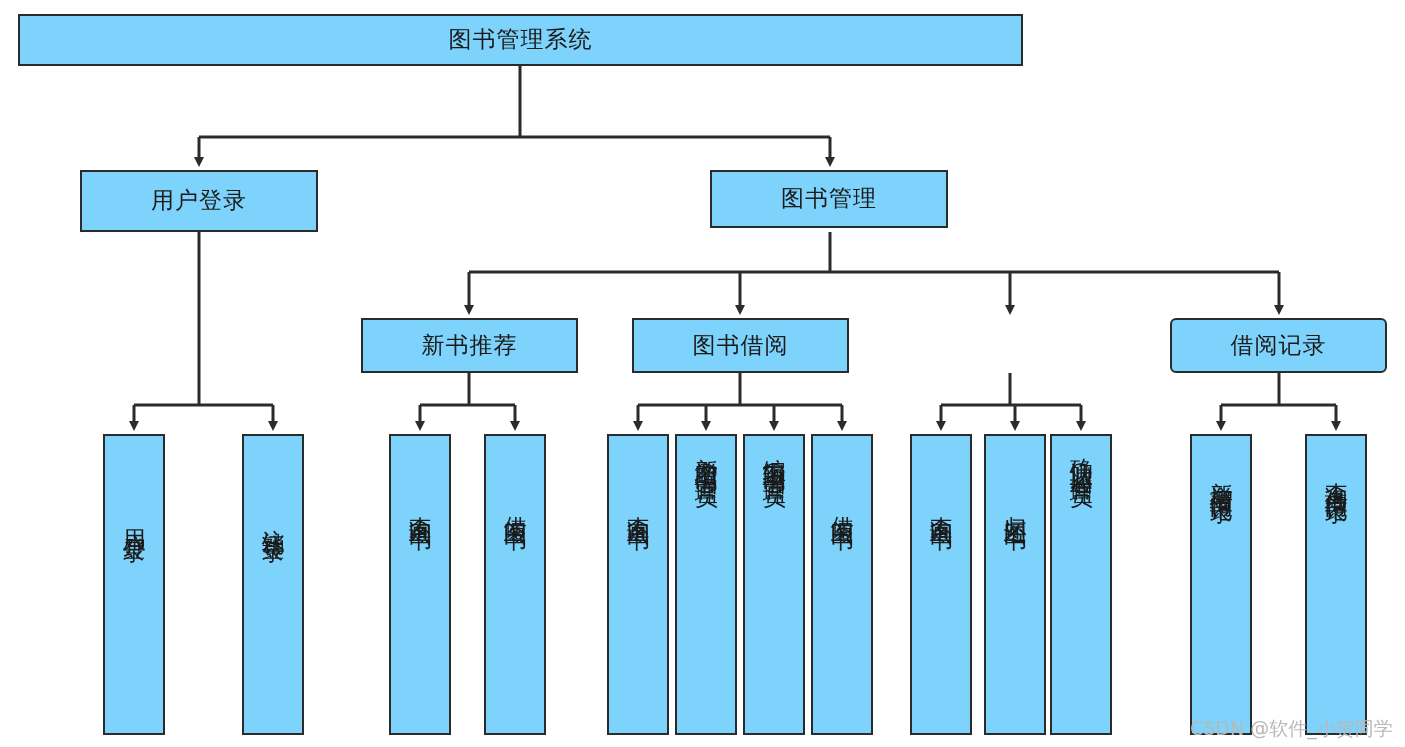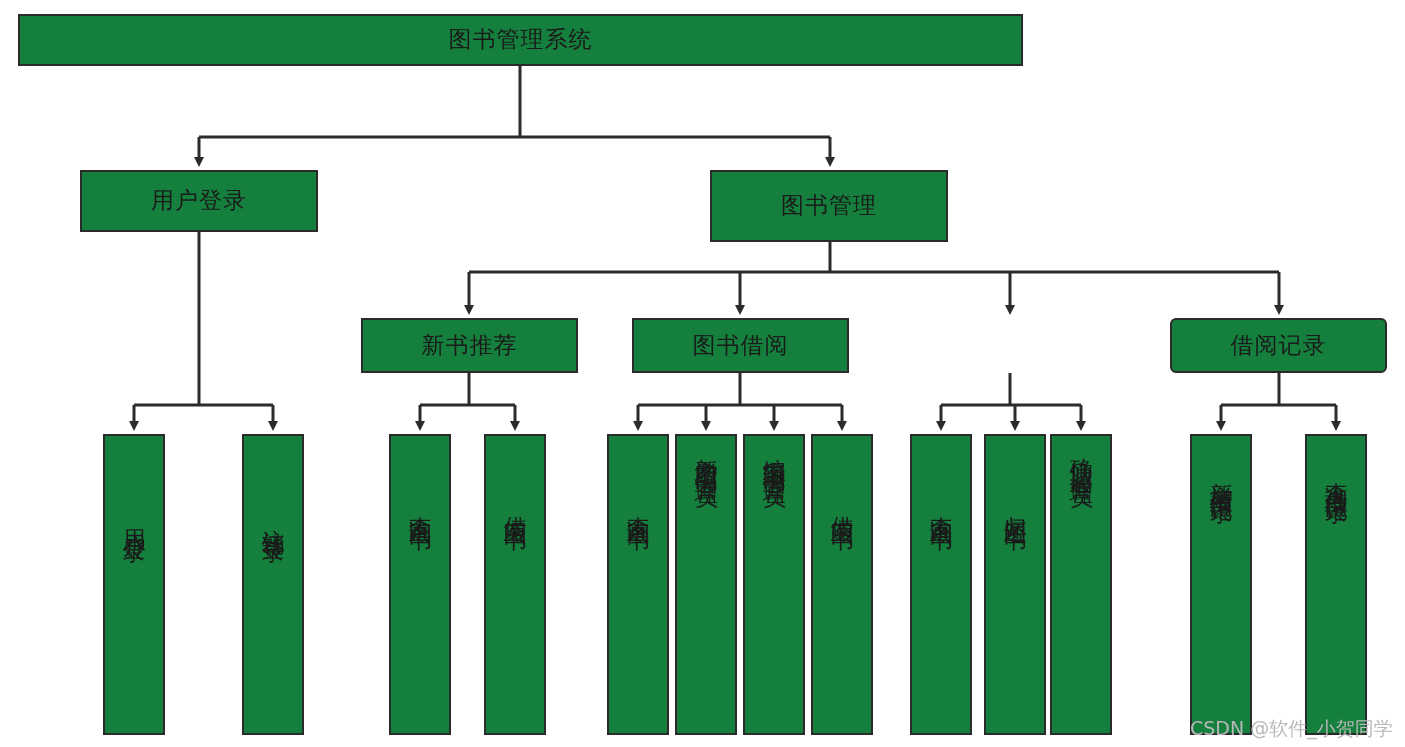--- a/index.html
+++ b/index.html
@@ -22,21 +22,21 @@
     position: absolute;
     left: 0;
     top: 0;
     width: 1405px;
     height: 747px;
     pointer-events: none;
   }
   .node {
     position: absolute;
     box-sizing: border-box;
-    background: #15803d;
+    background: #7dd3fc;
     border: 2px solid #2b2b2b;
     display: flex;
     align-items: center;
     justify-content: center;
     color: #1a1a1a;
   }
   .node.horiz {
     font-size: 23px;
     letter-spacing: 1px;
     line-height: 1.2;
@@ -125,21 +125,21 @@
     </g>
   </svg>
 
   <div class="node root horiz" style="left:18px; top:14px; width:1005px; height:52px;">
     <span>图书管理系统</span>
   </div>
 
   <div class="node horiz" style="left:80px; top:170px; width:238px; height:62px;">
     <span>用户登录</span>
   </div>
-  <div class="node horiz" style="left:710px; top:170px; width:238px; height:72px;">
+  <div class="node horiz" style="left:710px; top:170px; width:238px; height:58px;">
     <span>图书管理</span>
   </div>
 
   <div class="node horiz" style="left:361px; top:318px; width:217px; height:55px;">
     <span>新书推荐</span>
   </div>
   <div class="node horiz" style="left:632px; top:318px; width:217px; height:55px;align-items:center;">
     <span>图书借阅</span>
   </div>
   <div class="node horiz" style="left:1170px; top:318px; width:217px; height:55px;border-radius:6px;">

